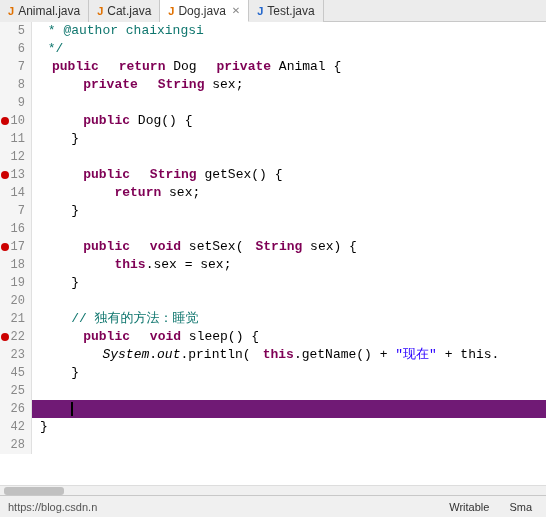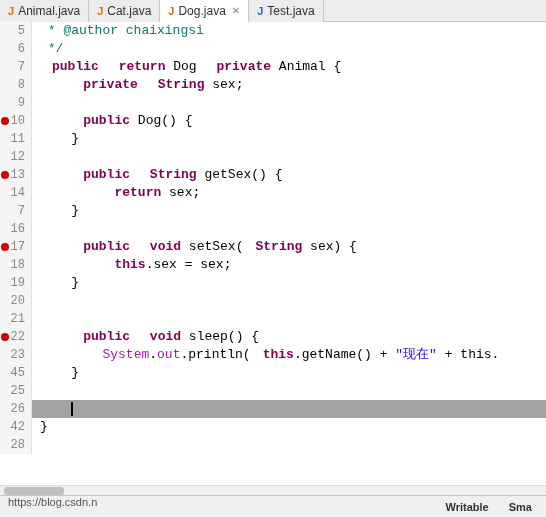--- a/index.html
+++ b/index.html
@@ -109,28 +109,29 @@
       padding-left: 8px;
       white-space: pre;
       color: #000000;
       font-size: 13px;
     }
 
     
     .kw { color: #7f0055; font-weight: bold; margin-left: 12px; }
     .str { color: #2a00ff; }
     .comment { color: #0f766e; }
-    .builtin { color: #a21caf; }
+    .builtin { color: #000000; font-style: italic; }
 
     
     .status-bar {
       height: 22px;
       background: #f0f0f0;
       border-top: 1px solid #c8c8c8;
       display: flex;
+      align-items: center;
       justify-content: space-between;
       padding: 0 8px;
       font-size: 11px;
       font-family: Arial, sans-serif;
       color: #333;
     }
 
     .status-left {
       color: #555;
       font-size: 11px;
@@ -139,41 +140,40 @@
     .status-right {
       display: flex;
       gap: 8px;
       align-items: center;
     }
 
     .status-item {
       padding: 0 6px;
       font-size: 11px;
       color: #333;
-      font-weight: bold;
     }
 
     
     .scrollbar-h {
       height: 10px;
       background: #f0f0f0;
       border-top: 1px solid #ddd;
       display: flex;
       align-items: center;
     }
     .scrollbar-h-thumb {
       width: 60px;
       height: 8px;
       background: #c0c0c0;
       border-radius: 3px;
       margin-left: 4px;
     }
 
     .cursor-line {
-      background: #a3a3a3;
+      background: #701a75;
     }
   </style>
 </head>
 <body>
 
 <div class="tab-bar">
   <div class="tab">
     <span class="icon-java-orange">J</span>
     <span>Animal.java</span>
   </div>
@@ -270,20 +270,21 @@
       <div class="line-content">    }</div>
     </div>
 
     <div class="code-line">
       <div class="line-num">20</div>
       <div class="line-content"></div>
     </div>
 
     <div class="code-line">
       <div class="line-num">21</div>
+      <div class="line-content"><span class="comment">    // 独有的方法：睡觉</span></div>
     </div>
 
     <div class="code-line">
       <div class="line-num"><span class="bp-dot"></span>22</div>
       <div class="line-content">    <span class="kw">public</span> <span class="kw">void</span> sleep() {</div>
     </div>
 
     <div class="code-line">
       <div class="line-num">23</div>
       <div class="line-content">        <span class="builtin">System</span>.<span class="builtin">out</span>.println(<span class="kw">this</span>.getName() + <span class="str">"现在"</span> + this.</div>

